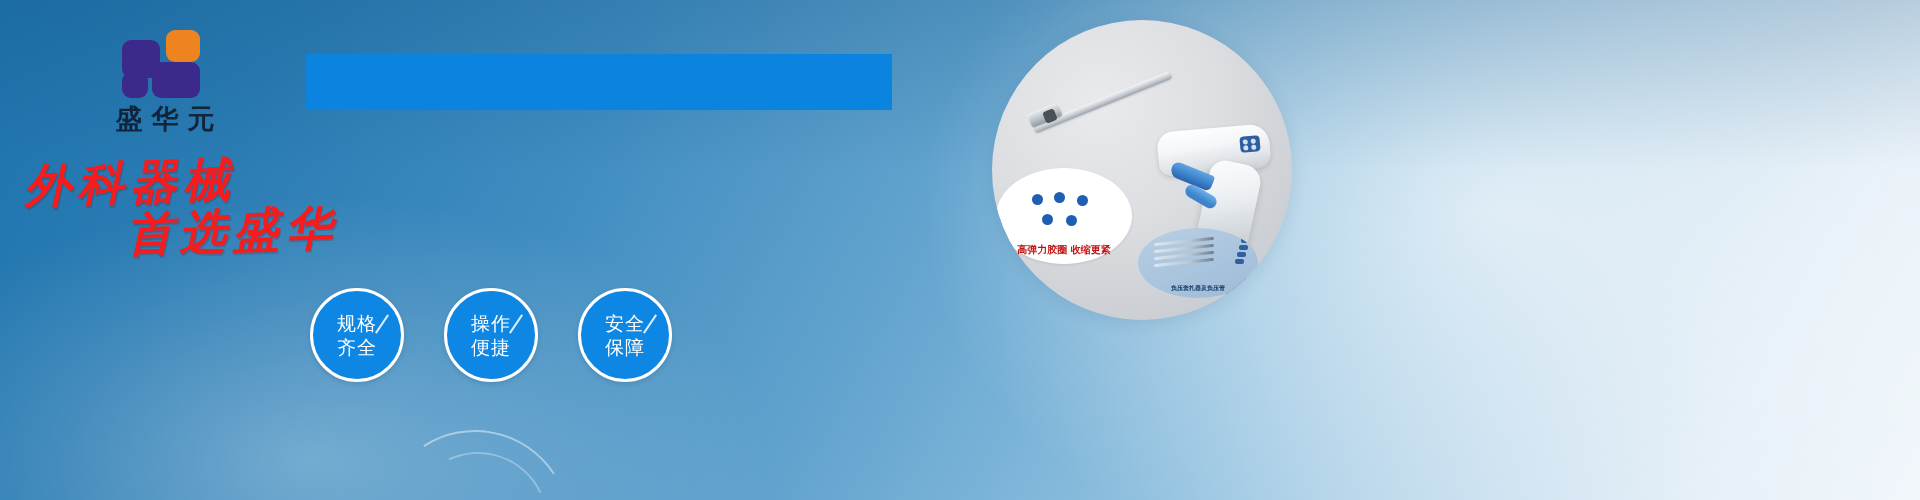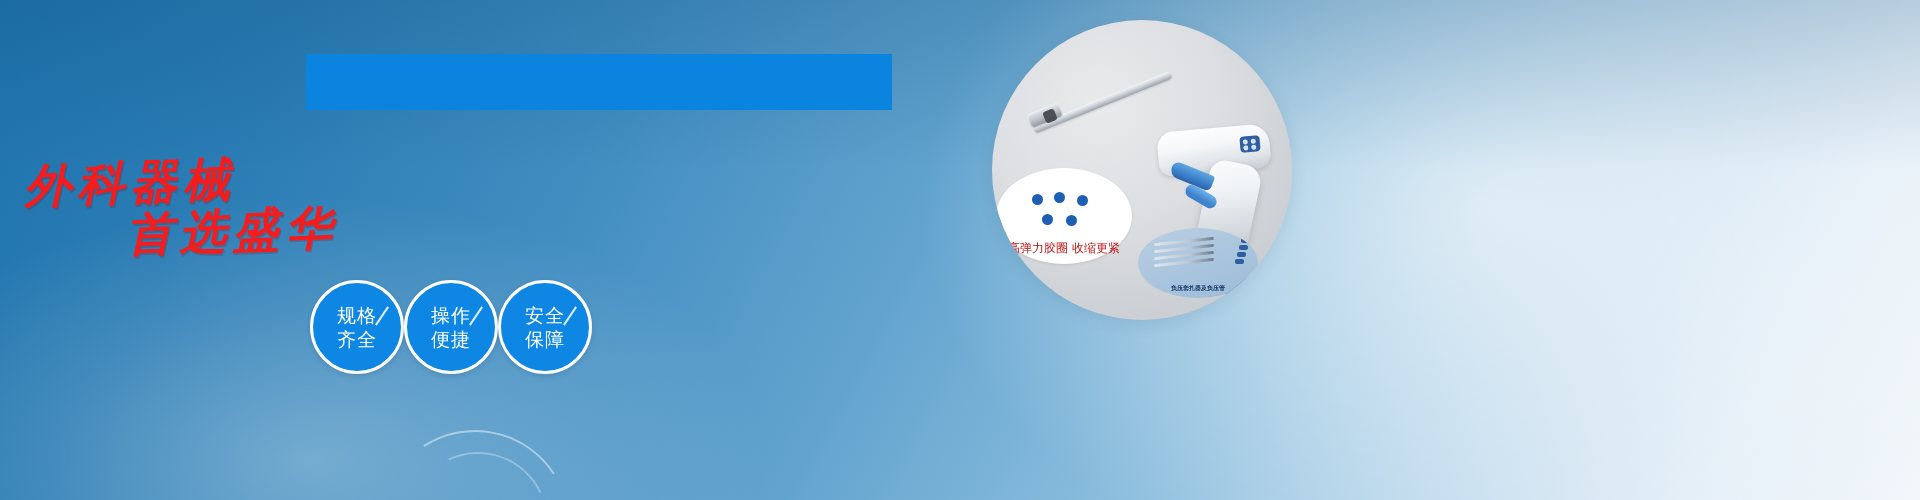--- a/index.html
+++ b/index.html
@@ -125,22 +125,23 @@
     text-shadow:
       -2px -2px 0 #ffffff,  2px -2px 0 #ffffff,
       -2px  2px 0 #ffffff,  2px  2px 0 #ffffff,
       -2.5px 0  0 #ffffff,  2.5px 0  0 #ffffff,
        0 -2.5px 0 #ffffff,  0  2.5px 0 #ffffff;
   }
 
   
   #badges {
     position:absolute;
-    left:310px; top:280px;
+    left:310px; top:288px;
     display:flex;
+    gap:40px;
   }
   .badge {
     position:relative;
     width:94px; height:94px;
     border-radius:50%;
     background:#0e86e3;
     border:3px solid #ffffff;
     box-shadow:0 2px 5px rgba(10,60,100,0.18);
     display:flex;
     flex-direction:column;
@@ -190,23 +191,23 @@
     border-radius:50%; background:#1e5fb4; display:block;
   }
   .bd1 { left:2px;  top:2px; }
   .bd2 { left:24px; top:0px; }
   .bd3 { left:47px; top:3px; }
   .bd4 { left:12px; top:22px; }
   .bd5 { left:36px; top:23px; }
   .callout-bands .cap {
     position:absolute; left:0; right:0; bottom:7px;
     text-align:center;
-    font-size:12px;
+    font-size:10px;
     color:#c01515;
-    font-weight:400;
+    font-weight:700;
     font-family:"DejaVu Sans","Liberation Sans",sans-serif;
     white-space:nowrap;
   }
 
   
   .callout-needles {
     position:absolute;
     left:146px; top:208px;
     width:120px; height:70px;
     border-radius:50%;
@@ -329,20 +330,29 @@
 </head>
 <body>
 
 <div id="banner">
 
   <div class="wash-top"></div>
   <div class="wash-bl"></div>
   <div class="arc arc-1"></div>
   <div class="arc arc-2"></div>
 
+  <div id="logo-block">
+    <div class="logo-mark">
+      <i class="lm-a"></i>
+      <i class="lm-b"></i>
+      <i class="lm-c"></i>
+      <i class="lm-d"></i>
+    </div>
+    <div class="logo-name">盛华元</div>
+  </div>
 
   <div class="slogan" id="slogan-1">外科器械</div>
   <div class="slogan" id="slogan-2">首选盛华</div>
 
   <div id="title-bar"></div>
 
 
   <div id="badges">
 
     <div class="badge">

